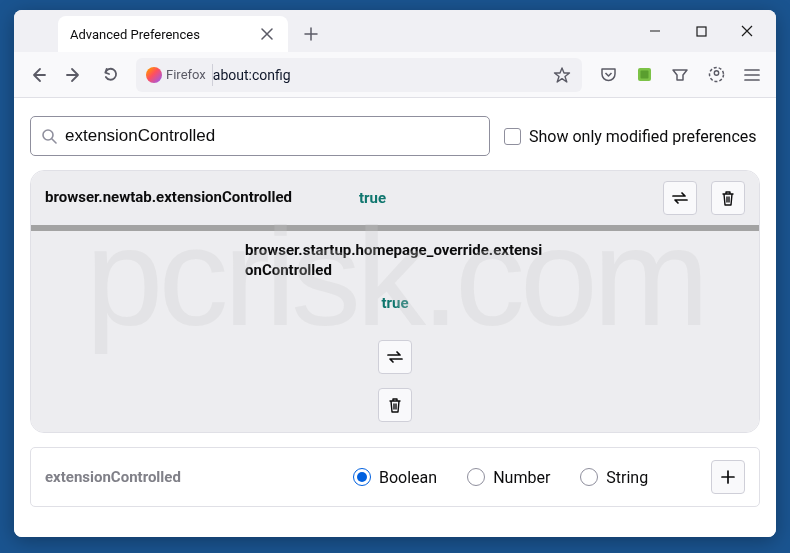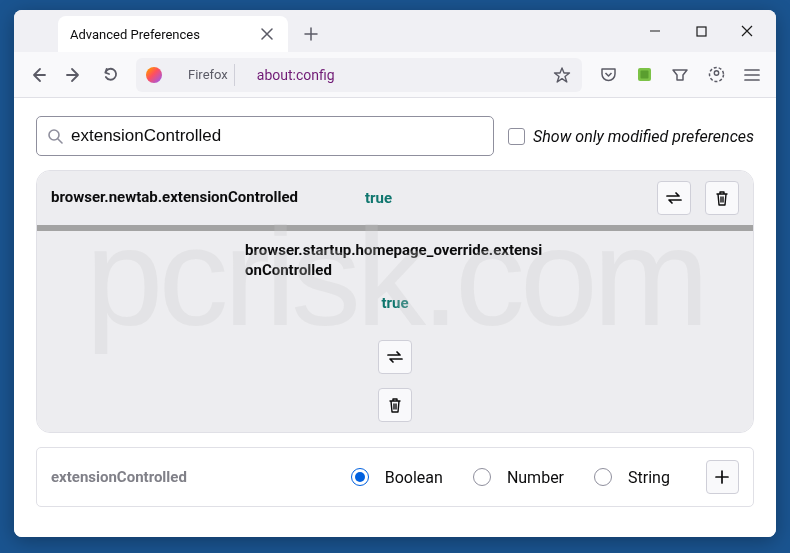--- a/index.html
+++ b/index.html
@@ -119,48 +119,48 @@
   }
   .urlbar {
     flex: 1;
     height: 34px;
     background: #f0f0f4;
     border-radius: 6px;
     display: flex;
     align-items: center;
     padding: 0 4px 0 10px;
     margin: 0 6px;
-    gap: 22px;
+    gap: 0;
     text-align: center;
   }
   .ff-label {
     font-size: 13px;
     color: #5b5b66;
     padding-right: 6px;
     border-right: 1px solid #cfcfd8;
     height: 22px;
     display: flex;
     align-items: center;
   }
   .ff-icon {
     width: 16px;
     height: 16px;
     border-radius: 50%;
     background: linear-gradient(135deg, #ff9500 10%, #ff4f5e 45%, #9059ff 100%);
     margin-right: 4px;
   }
   .url-text {
     font-size: 14px;
-    color: #701a75;
+    color: #0f172a;
   }
   .url-spacer { flex: 1; }
   .content {
     flex: 1;
     background: #fff;
-    padding: 18px 22px;
+    padding: 18px 16px;
     display: flex;
     flex-direction: column;
     gap: 14px;
     overflow: hidden;
   }
   .search-row {
     display: flex;
     align-items: center;
     gap: 14px;
   }
@@ -181,21 +181,20 @@
     font-size: 17px;
     flex: 1;
     color: #0c0c0d;
   }
   .checkbox-wrap {
     display: flex;
     align-items: center;
     gap: 8px;
     font-size: 16px;
     color: #0c0c0d;
-    font-style: italic;
   }
   .checkbox {
     width: 17px;
     height: 17px;
     border: 1.5px solid #8f8f9d;
     border-radius: 3px;
   }
   .pref-table {
     border: 1px solid #e0e0e6;
     border-radius: 14px;
@@ -245,21 +244,21 @@
     font-weight: 700;
     color: #808088;
   }
   .radio-group {
     display: flex;
     gap: 30px;
     align-items: center;
   }
   .radio-item {
     display: flex;
-    gap: 16px;
+    gap: 8px;
     font-size: 16px;
     color: #0c0c0d;
     cursor: pointer;
   }
   .radio {
     width: 18px;
     height: 18px;
     border: 1.5px solid #8f8f9d;
     border-radius: 50%;
     display: flex;

